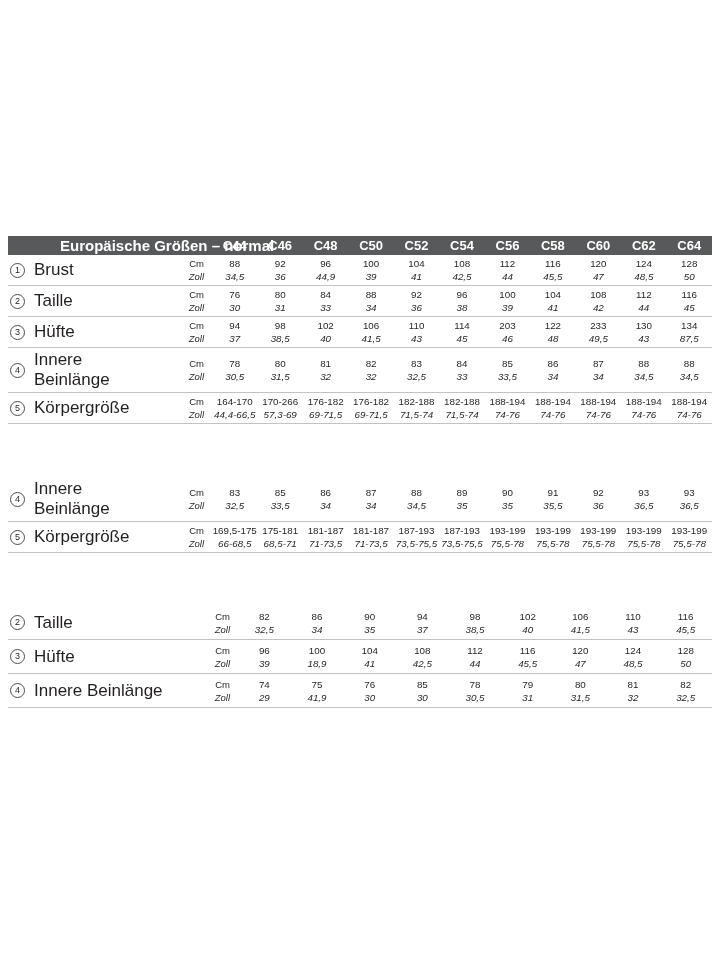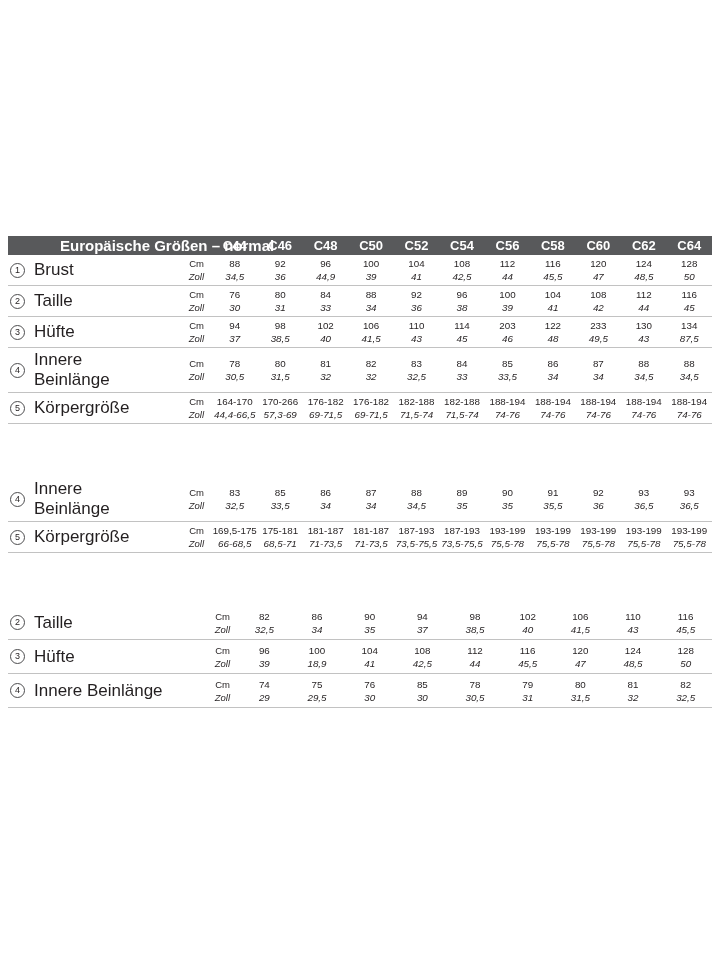--- a/index.html
+++ b/index.html
@@ -575,21 +575,21 @@
           <div class="unit-cell">
             <div class="cm-line">Cm</div>
             <div class="zoll-line">Zoll</div>
           </div>
           <div class="value-cell">
             <div class="cm-line">74</div>
             <div class="zoll-line">29</div>
           </div>
           <div class="value-cell">
             <div class="cm-line">75</div>
-            <div class="zoll-line">29,5</div>
+            <div class="zoll-line">41,9</div>
           </div>
           <div class="value-cell">
             <div class="cm-line">76</div>
             <div class="zoll-line">30</div>
           </div>
           <div class="value-cell">
             <div class="cm-line">85</div>
             <div class="zoll-line">30</div>
           </div>
           <div class="value-cell">

